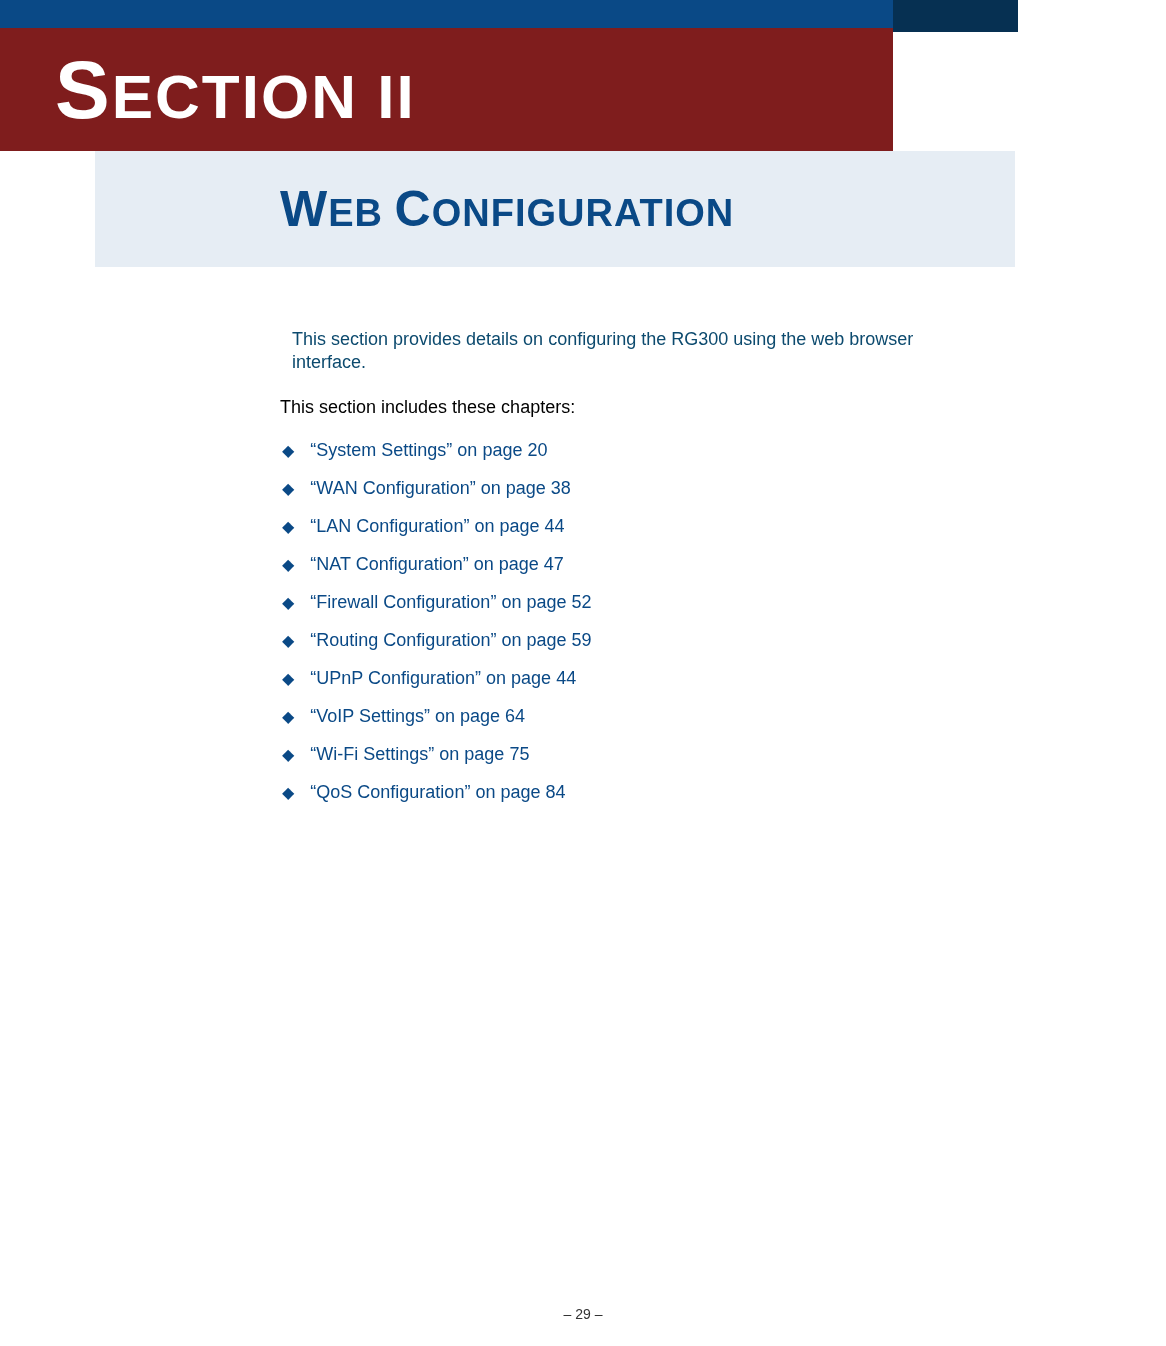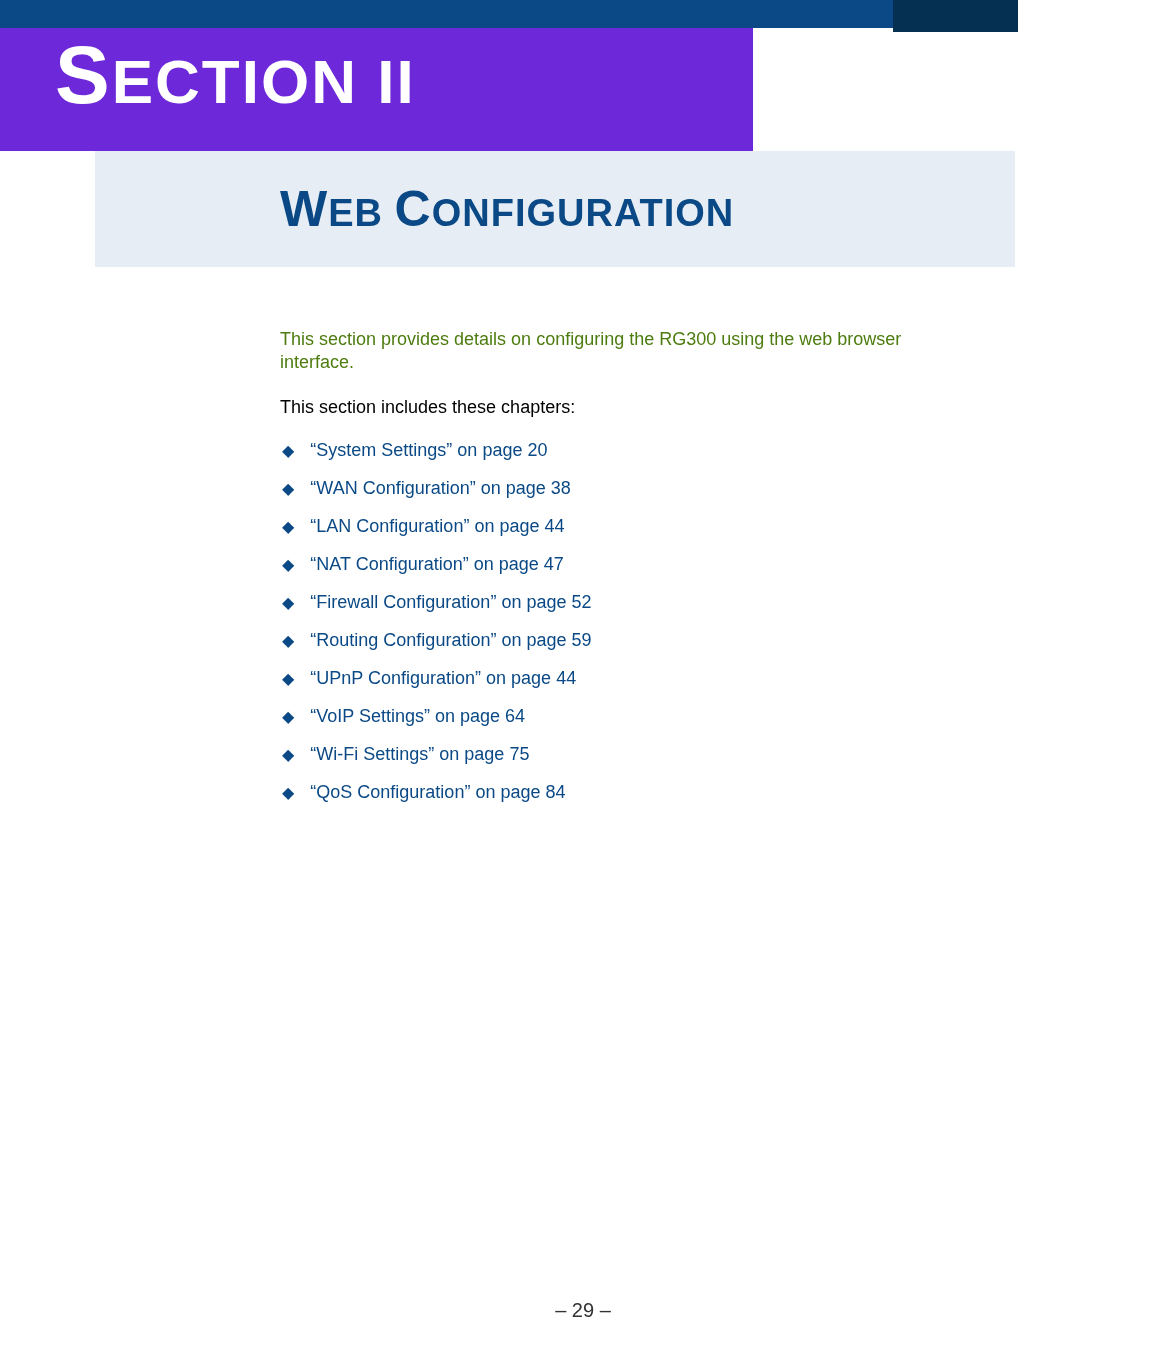--- a/index.html
+++ b/index.html
@@ -27,25 +27,25 @@
       top: 0;
       left: 893px;
       width: 125px;
       height: 32px;
       background: #063052;
     }
     .section-header {
       position: absolute;
       top: 28px;
       left: 0;
-      width: 753px;
+      width: 893px;
       height: 123px;
-      background: #6d28d9;
+      background: #7f1d1d;
       display: flex;
-      align-items: flex-start;
+      align-items: center;
     }
     .section-title {
       color: #ffffff;
       font-size: 62px;
       font-weight: bold;
       letter-spacing: 2px;
       margin-left: 55px;
       font-family: Verdana, Arial, sans-serif;
     }
     .section-title .big-s {
@@ -75,23 +75,24 @@
       font-size: 50px;
     }
     .content {
       position: absolute;
       top: 328px;
       left: 280px;
       width: 680px;
     }
     .intro-para {
       font-size: 18px;
-      color: #4d7c0f;
+      color: #0c4a6e;
       line-height: 1.3;
       margin-bottom: 22px;
+      margin-left: 12px;
     }
     .chapter-list-heading {
       font-size: 18px;
       color: #000000;
       margin-bottom: 22px;
     }
     .chapter-list {
       list-style: none;
     }
     .chapter-item {
@@ -109,21 +110,21 @@
     .chapter-link {
       color: #0a4986;
       text-decoration: none;
     }
     .page-number {
       position: absolute;
       bottom: 24px;
       left: 0;
       width: 100%;
       text-align: center;
-      font-size: 20px;
+      font-size: 14px;
       color: #333333;
     }
   </style>
 </head>
 <body>
 
 <div class="top-bar"></div>
 <div class="top-bar-dark"></div>
 
 <div class="section-header">

